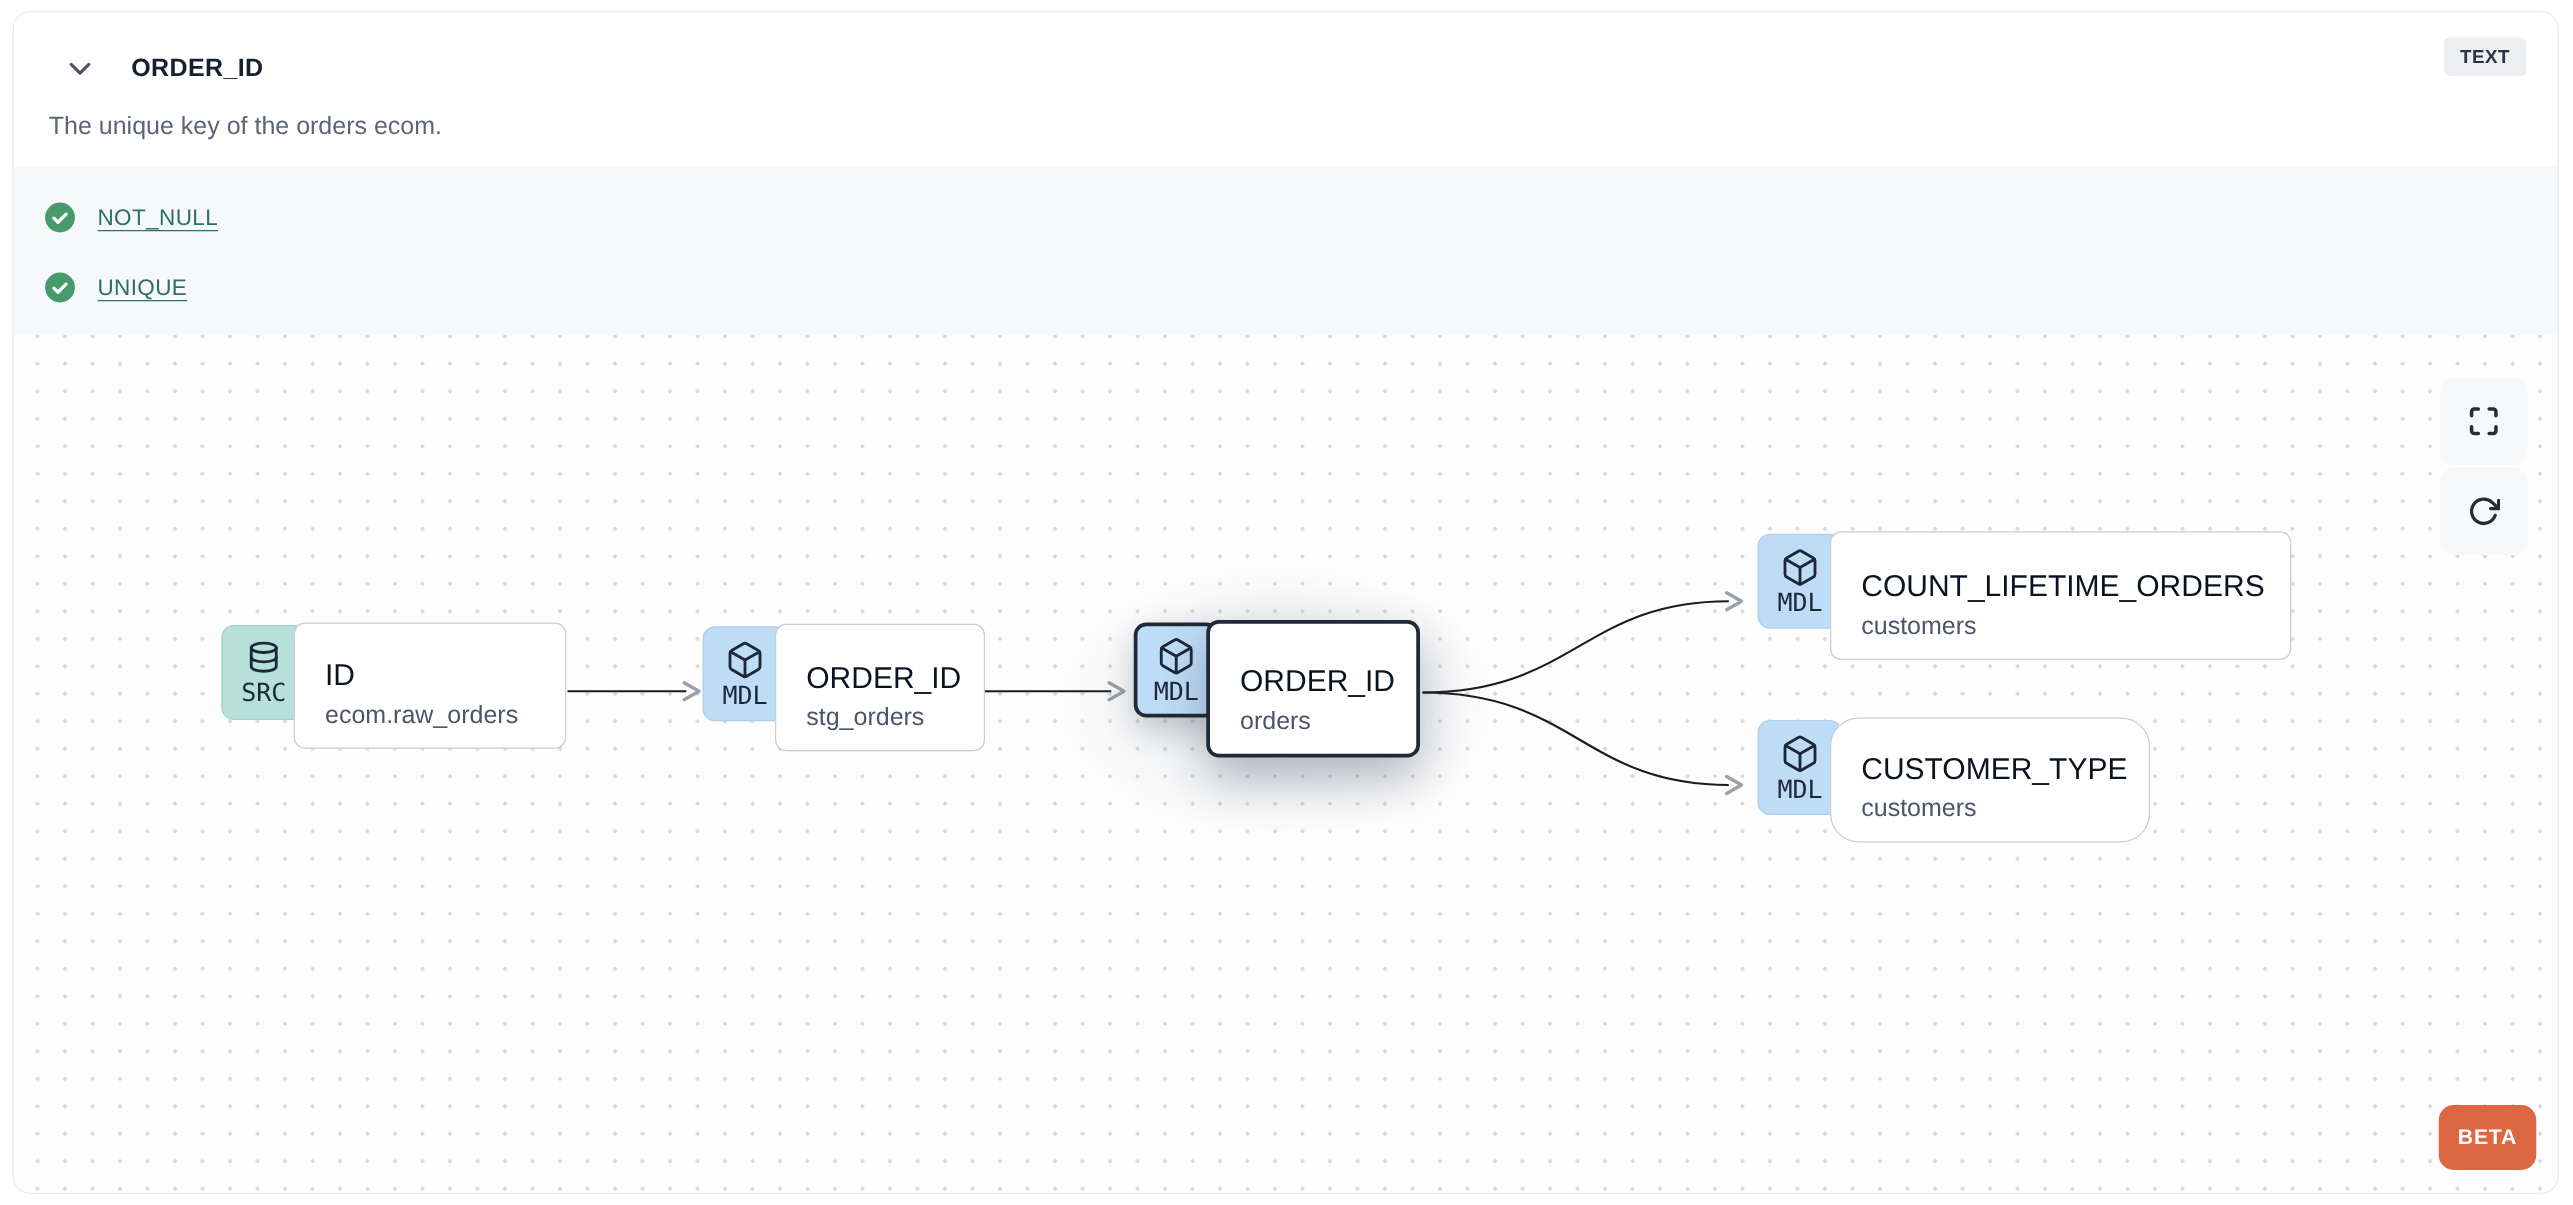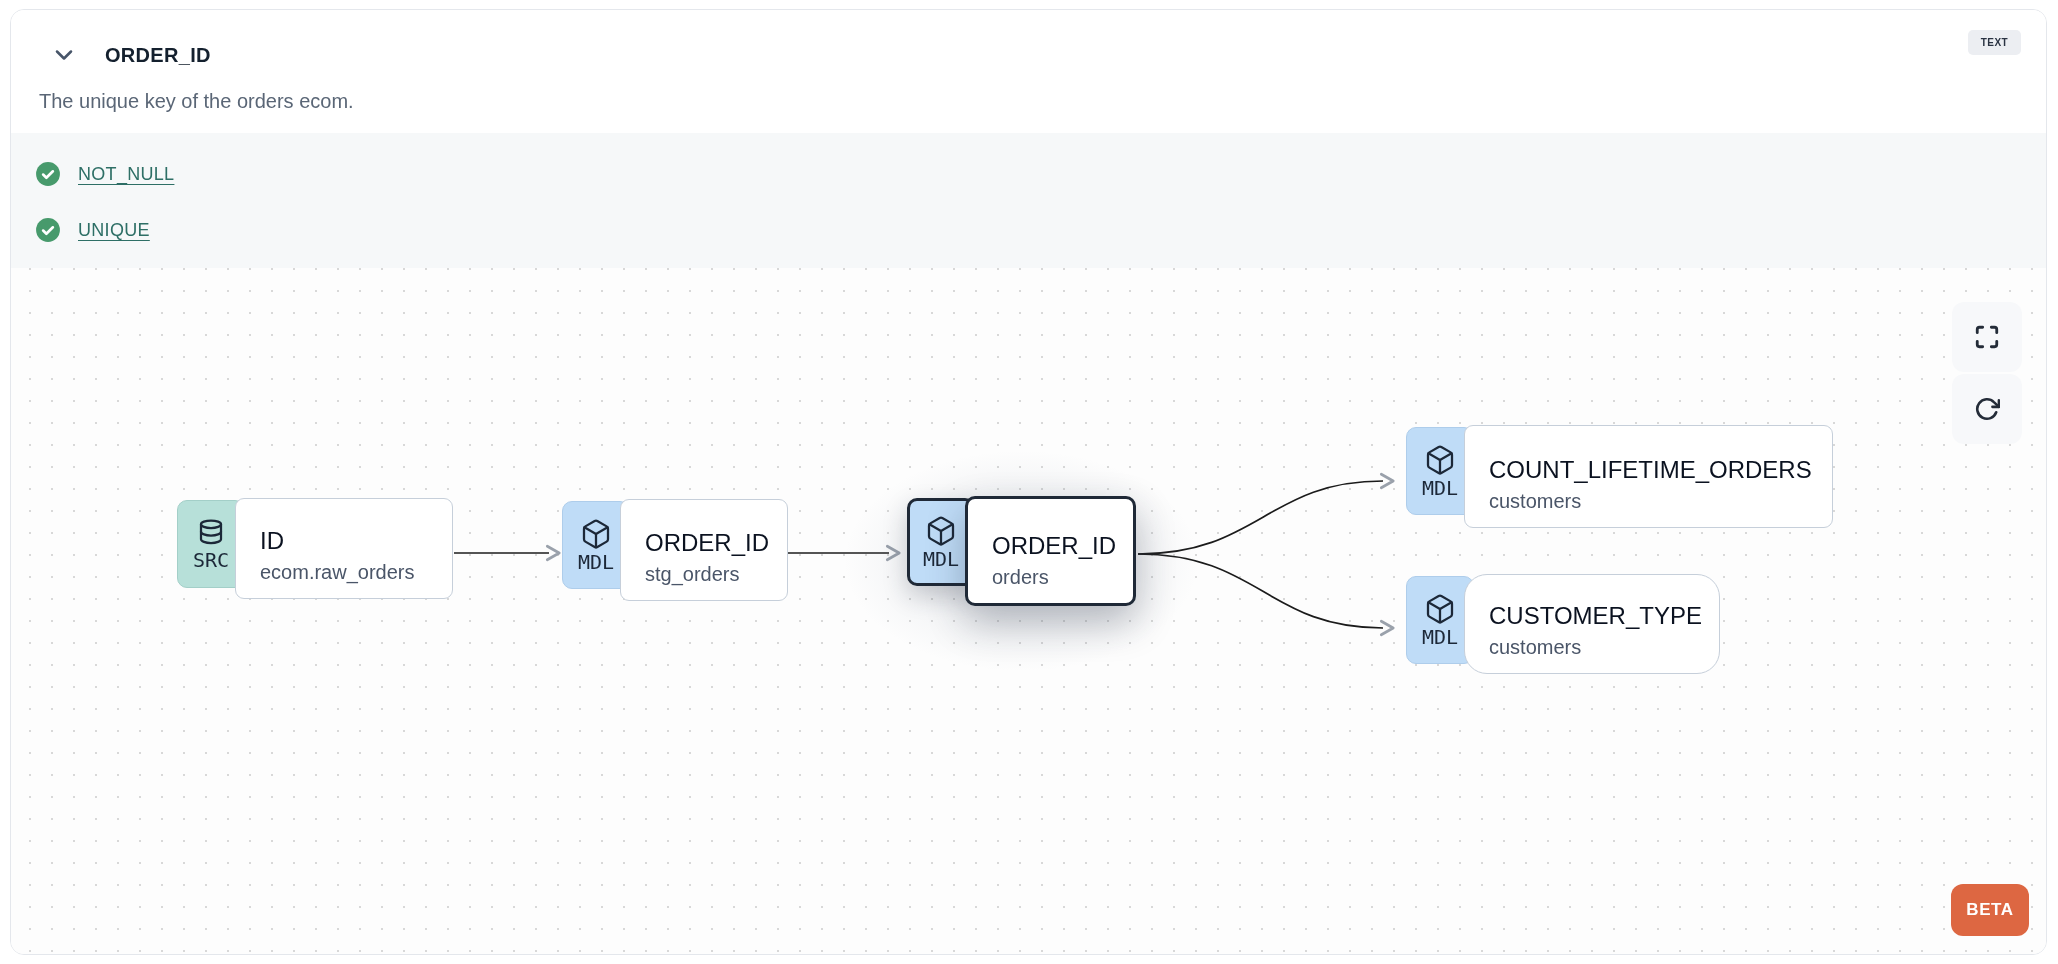--- a/index.html
+++ b/index.html
@@ -8,39 +8,39 @@
     position: absolute; left: 10px; top: 9px; width: 2037px; height: 946px;
     background: #ffffff; border: 1px solid #e4e7ec; border-radius: 14px; overflow: hidden;
   }
   
   .header { position: relative; height: 123px; background: #fff; }
   .title-row { position: absolute; left: 38px; top: 30px; display: flex; align-items: center; }
   .chevron-btn { background: none; border: none; cursor: pointer; width: 30px; height: 30px;
     display: flex; align-items: center; justify-content: center; padding: 0; }
   .col-title { font-size: 20px; font-weight: 700; color: #14202e; letter-spacing: .3px; margin-left: 26px; }
   .type-badge { position: absolute; right: 25px; top: 20px; background: #eceef2; color: #2a3342;
-    font-size: 10px; font-weight: 700; letter-spacing: .4px; padding: 7px 13px; border-radius: 5px; }
+    font-size: 15px; font-weight: 700; letter-spacing: .4px; padding: 7px 13px; border-radius: 5px; }
   .desc { position: absolute; left: 28px; top: 80px; font-size: 20px; color: #5a6676; }
   
   .tests { height: 135px; background: #f6f8f9; padding: 20px 0 0 24px; display: flex; flex-direction: column; gap: 14px; }
   .test-row { display: flex; align-items: center; gap: 17px; height: 42px; }
   .test-link { font-size: 18px; font-weight: 500; color: #2e6f66; text-decoration: underline;
     text-underline-offset: 4px; letter-spacing: .3px; cursor: pointer; }
   
   .graph {
     position: absolute; left: 0; top: 258px; width: 2037px; height: 688px;
     background-color: #fdfdfd;
     background-image: radial-gradient(circle, #d8d8d8 1.4px, rgba(0,0,0,0) 1.5px);
     background-size: 22px 22px; background-position: 8px 12px;
   }
   .edges { position: absolute; left: 0; top: 0; width: 2037px; height: 688px; pointer-events: none; z-index: 1; }
   
   .node { position: absolute; z-index: 2; cursor: pointer; }
   .badge {
-    position: absolute; left: 0; top: 2px; width: 68px; height: 88px; border-radius: 10px;
+    position: absolute; left: 0; top: 2px; width: 68px; height: 76px; border-radius: 10px;
     display: flex; flex-direction: column; align-items: center; justify-content: center; gap: 2px;
   }
   .badge-src { background: #b7e0d9; border: 1px solid #a3cfc8; }
   .badge-mdl { background: #bfdcf7; border: 1px solid #aecdeb; }
   .badge-label { font-family: "DejaVu Sans Mono", monospace; font-size: 20px; font-weight: 500; color: #1c2838; line-height: 1; }
   .card {
     position: relative; margin-left: 58px; background: #ffffff;
     border: 1px solid #c6cfda; border-radius: 9px;
     display: flex; flex-direction: column; justify-content: flex-end; padding: 14px 24px;
   }

